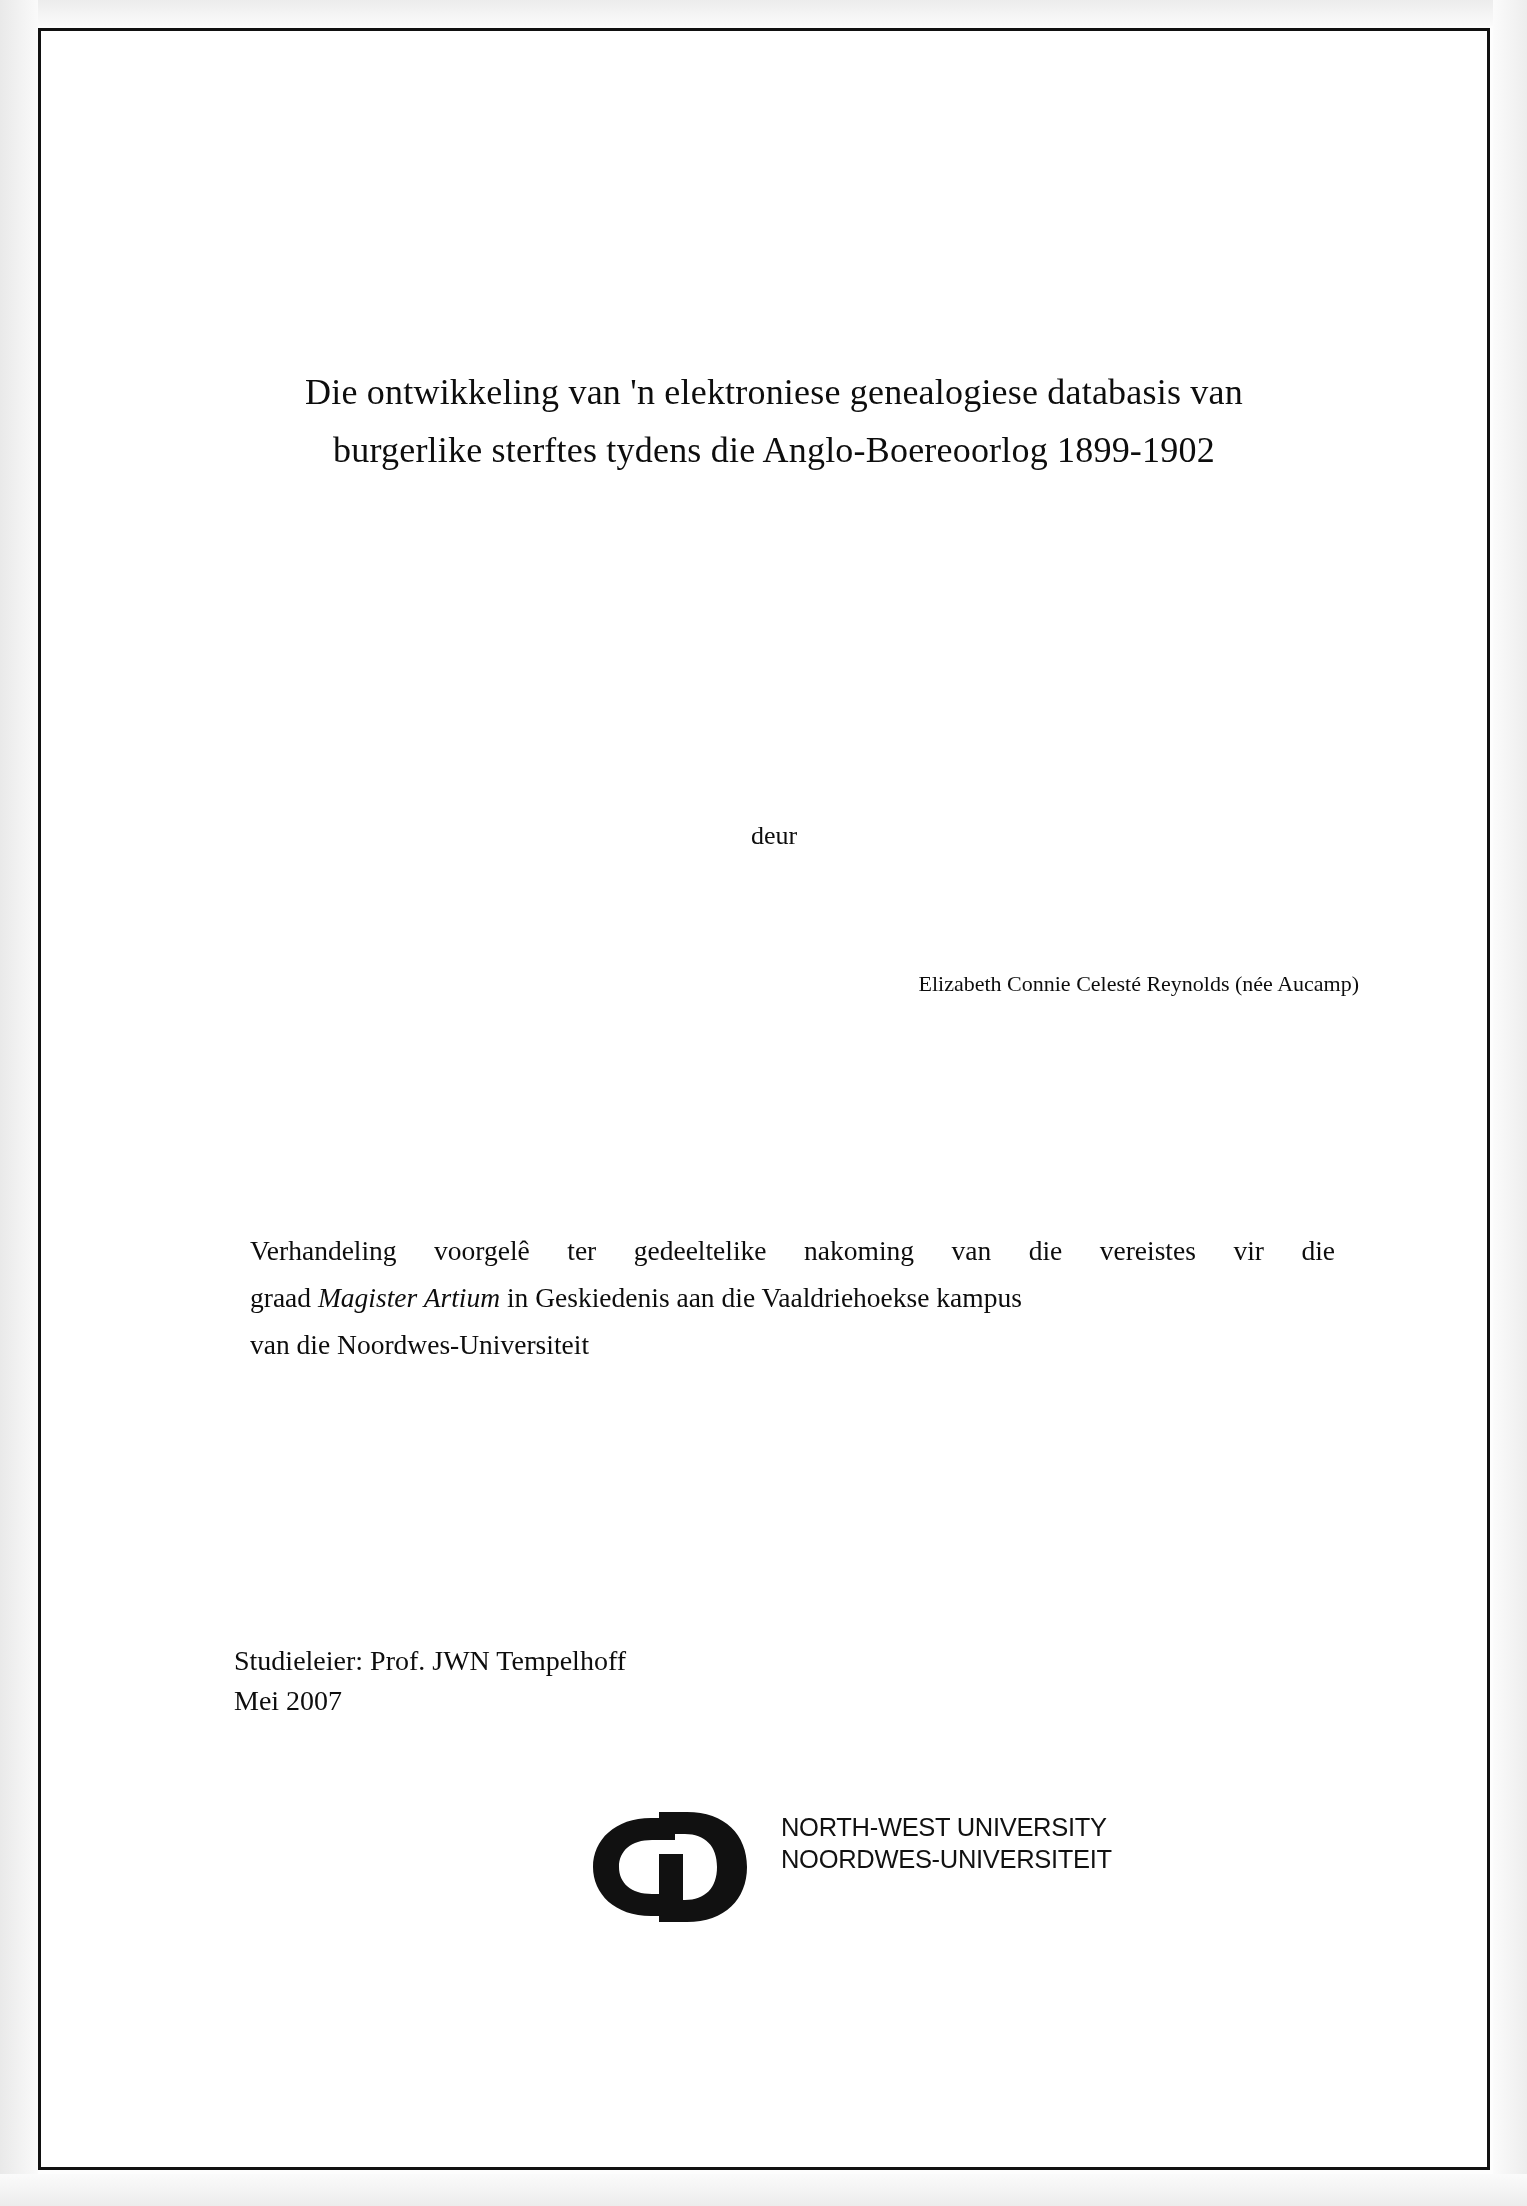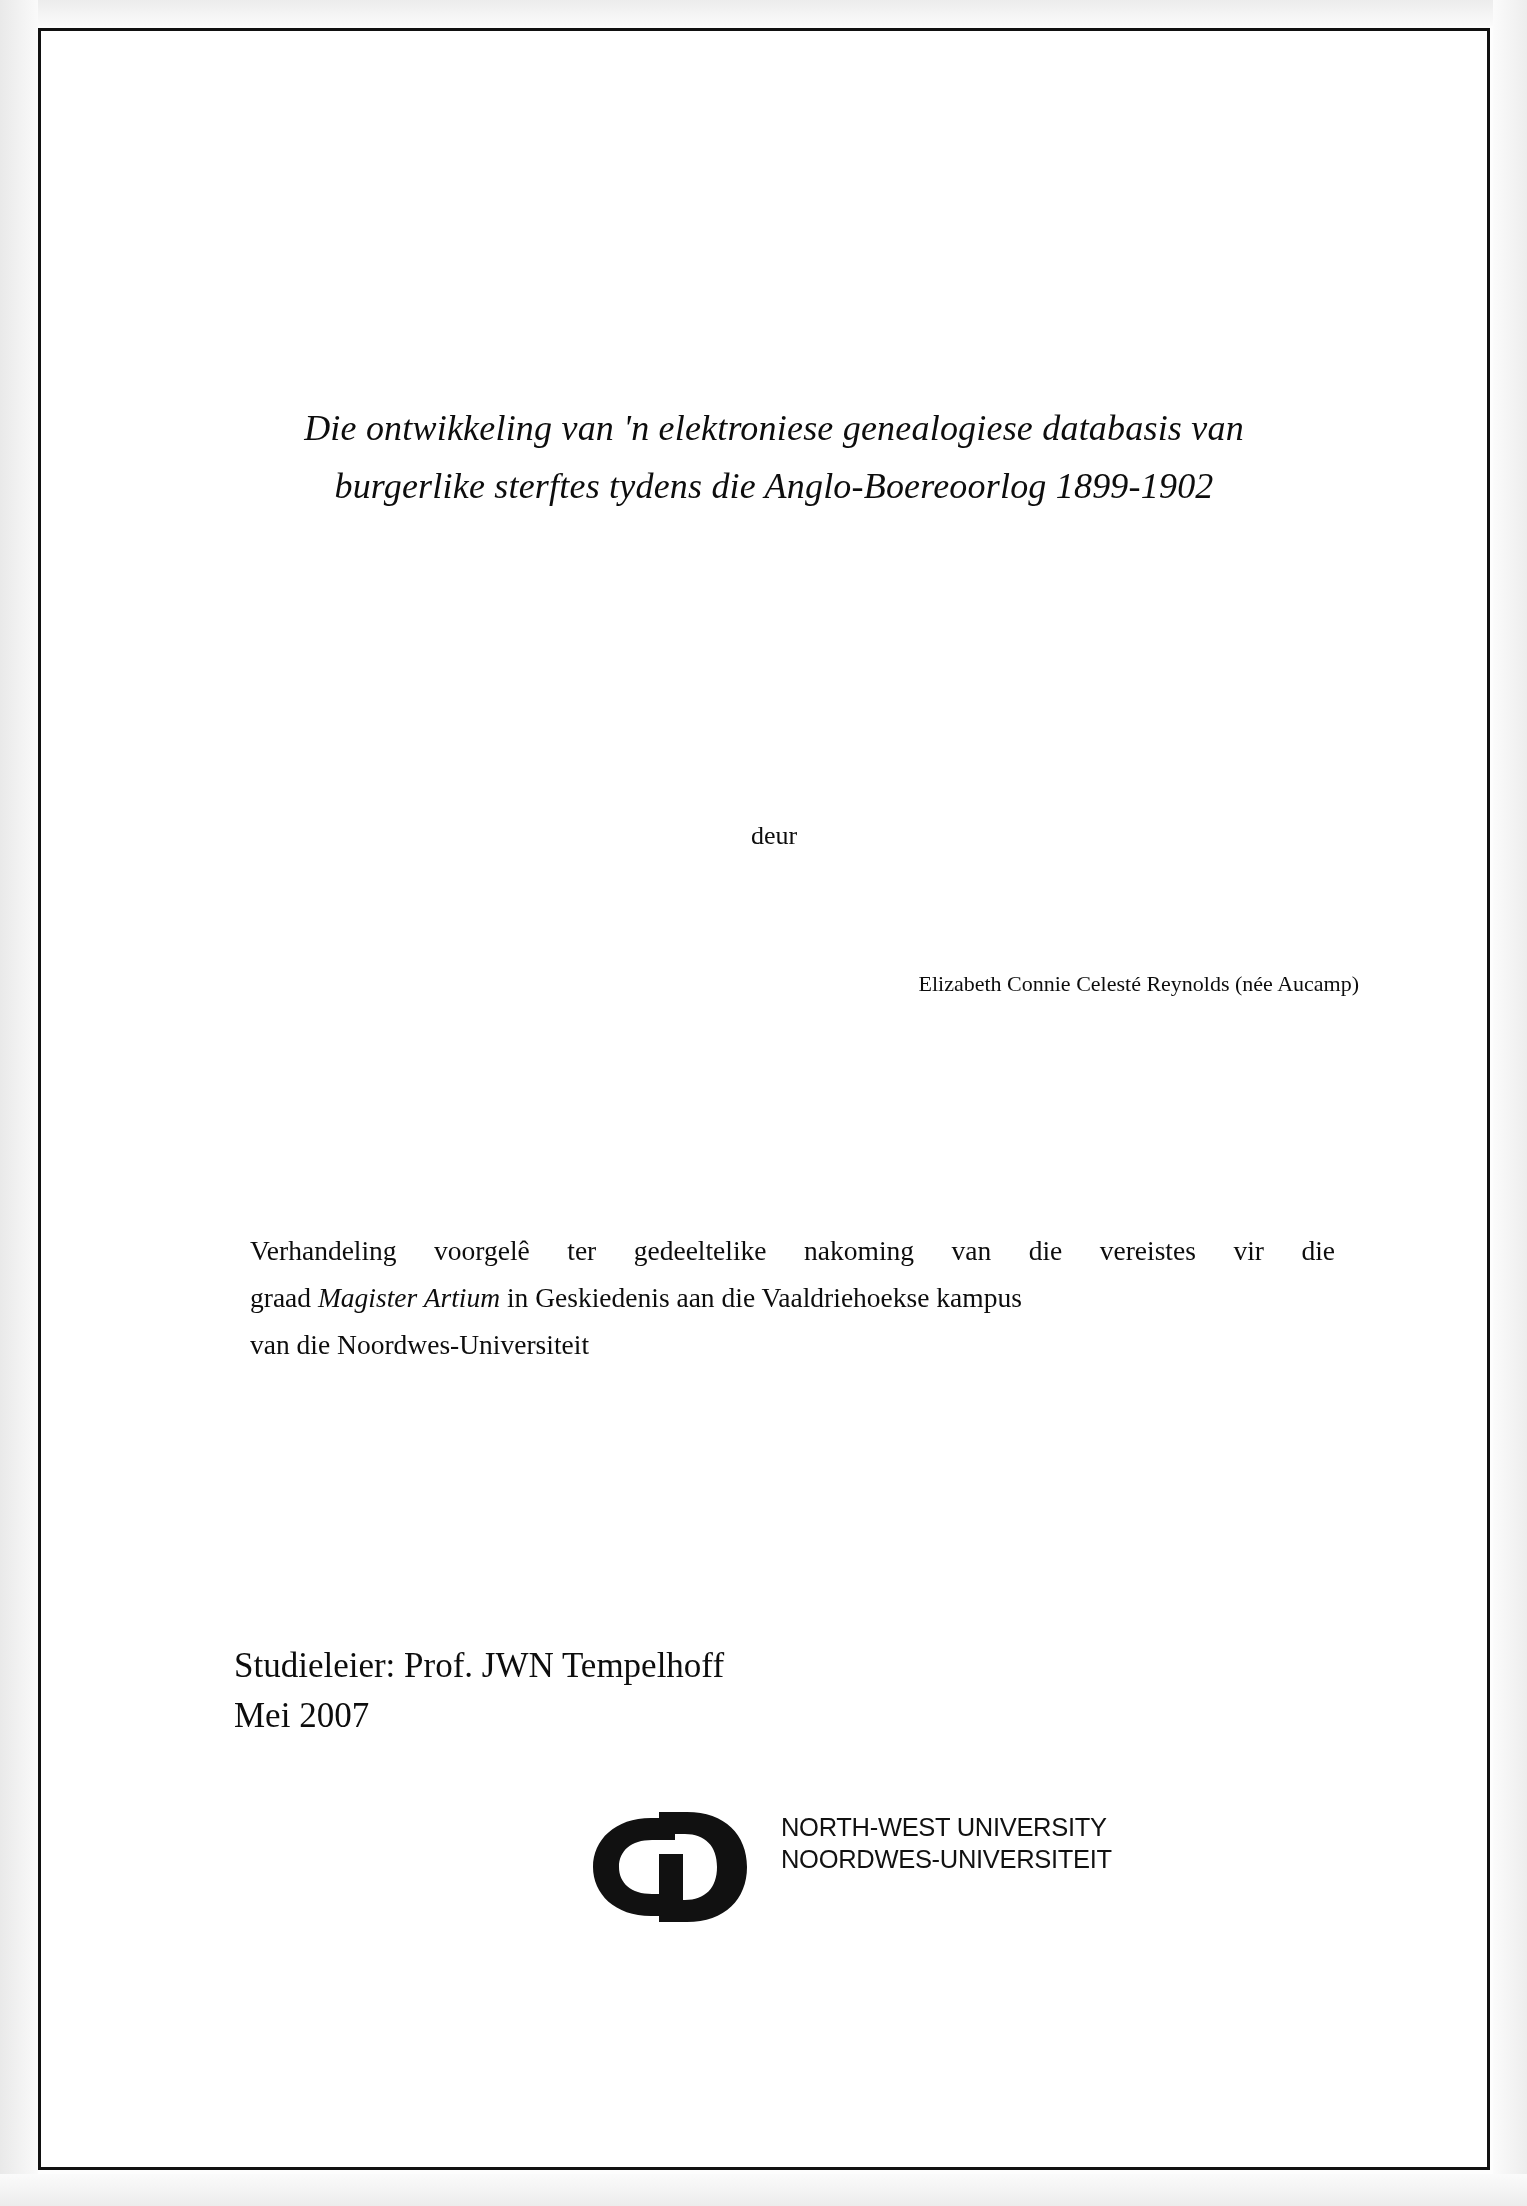--- a/index.html
+++ b/index.html
@@ -41,25 +41,24 @@
   .content {
     position: absolute;
     left: 148px;
     top: 0;
     width: 1170px;
     height: 100%;
   }
 
   .title-block {
     position: absolute;
-    top: 368px;
+    top: 332px;
     left: 20px;
     width: 1130px;
     text-align: center;
-    font-style: italic;
   }
   .title-line {
     font-size: 36px;
     line-height: 1.62;
     letter-spacing: 0.2px;
     font-weight: 400;
   }
 
   .deur {
     position: absolute;
@@ -97,21 +96,21 @@
   }
   .statement i {
     font-style: italic;
   }
 
   .supervisor {
     position: absolute;
     top: 1610px;
     left: 45px;
     width: 900px;
-    font-size: 35px;
+    font-size: 28px;
     line-height: 1.42;
   }
 
   
   .logo-block {
     position: absolute;
     top: 1775px;
     left: 400px;
     width: 620px;
     height: 130px;

